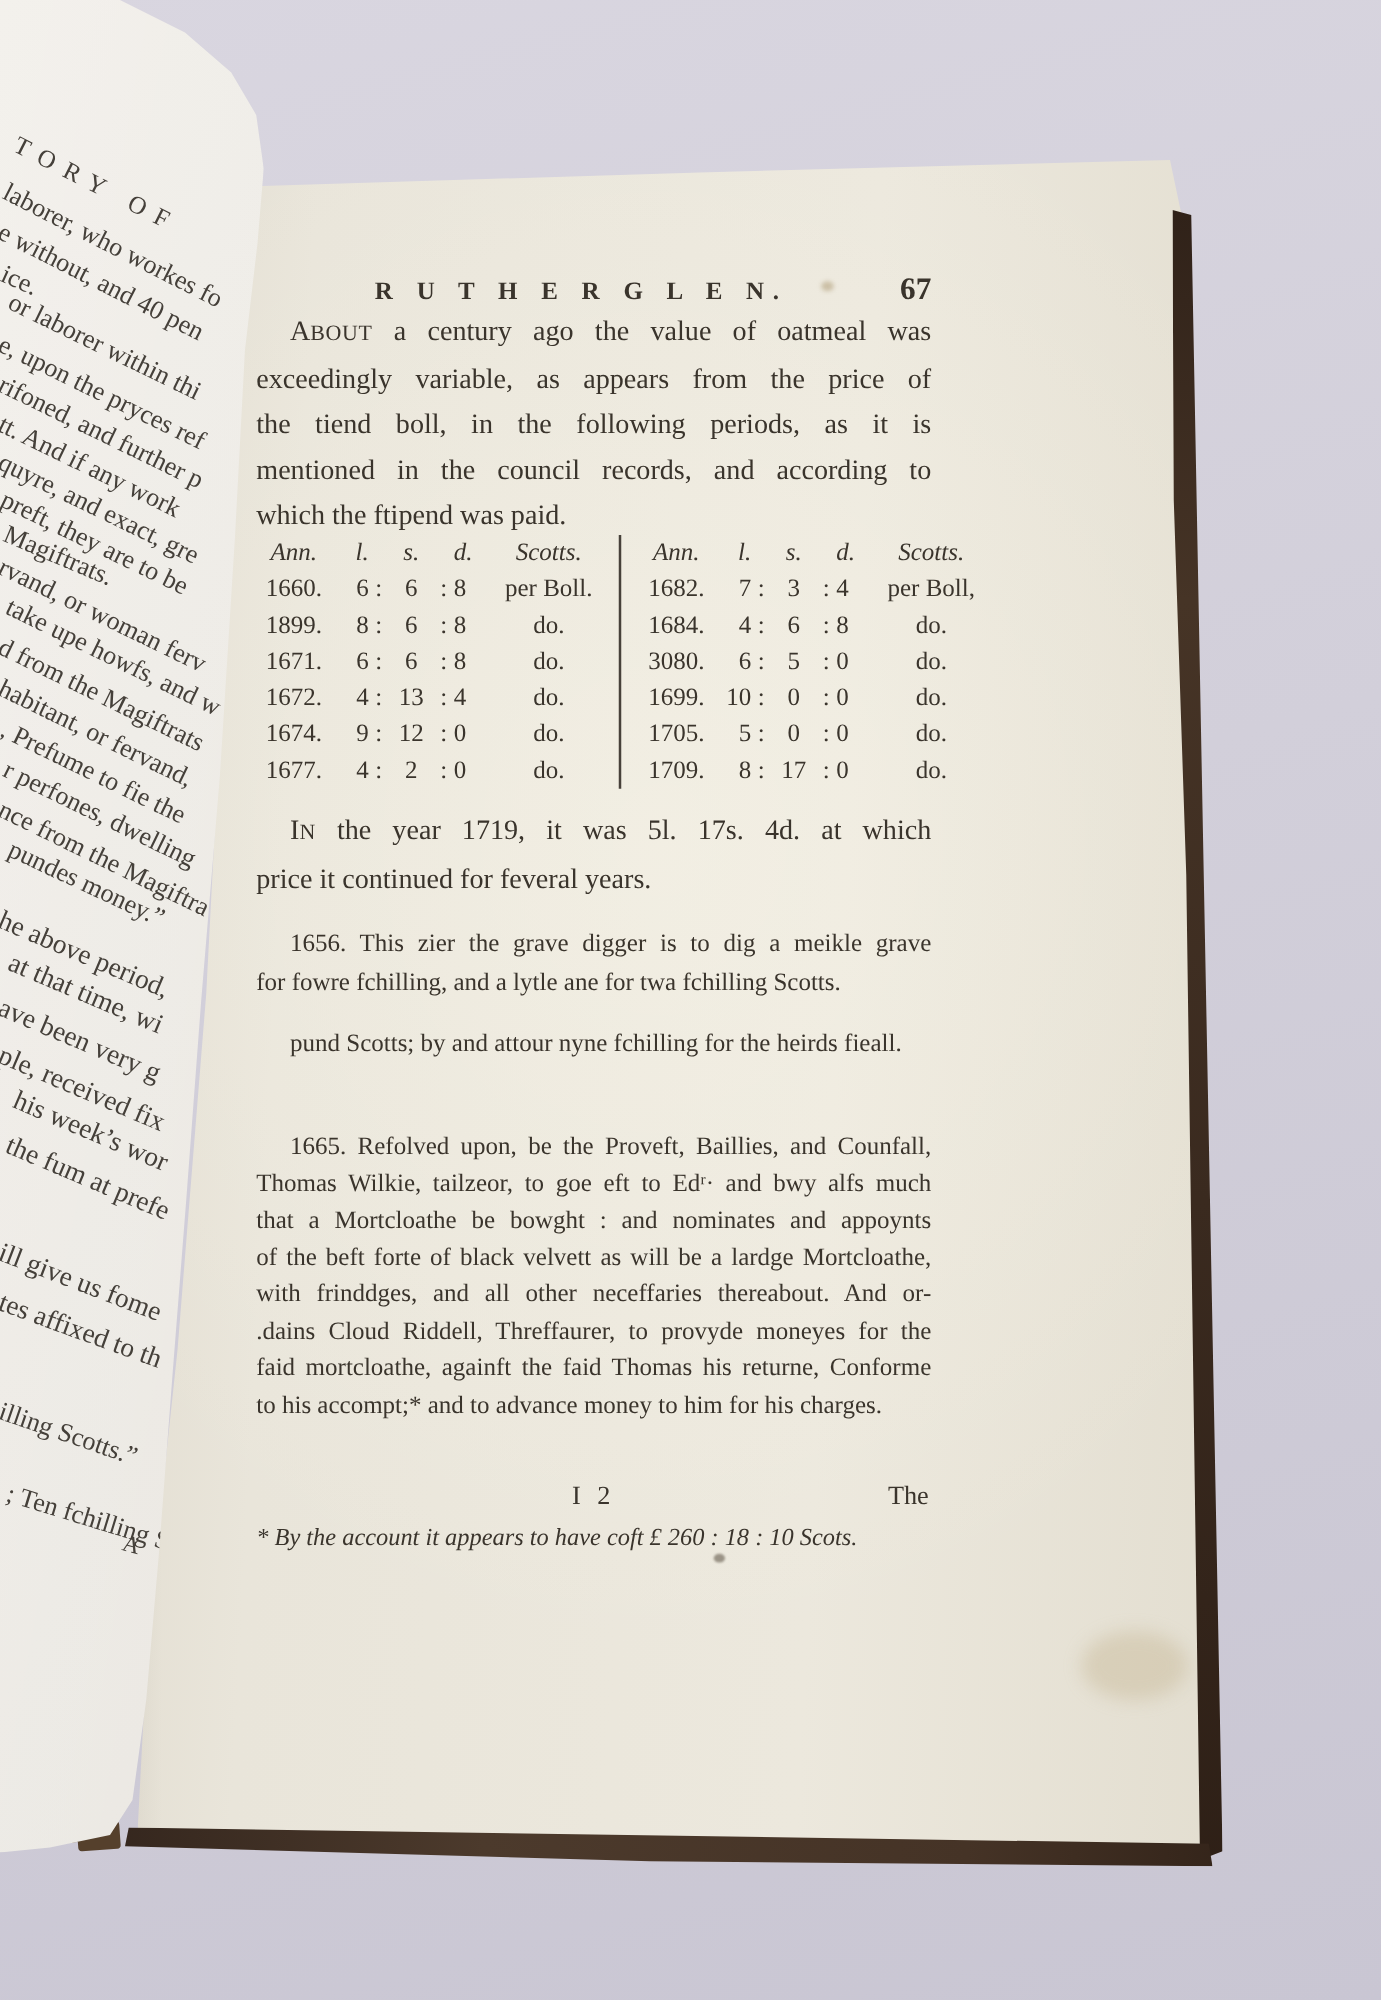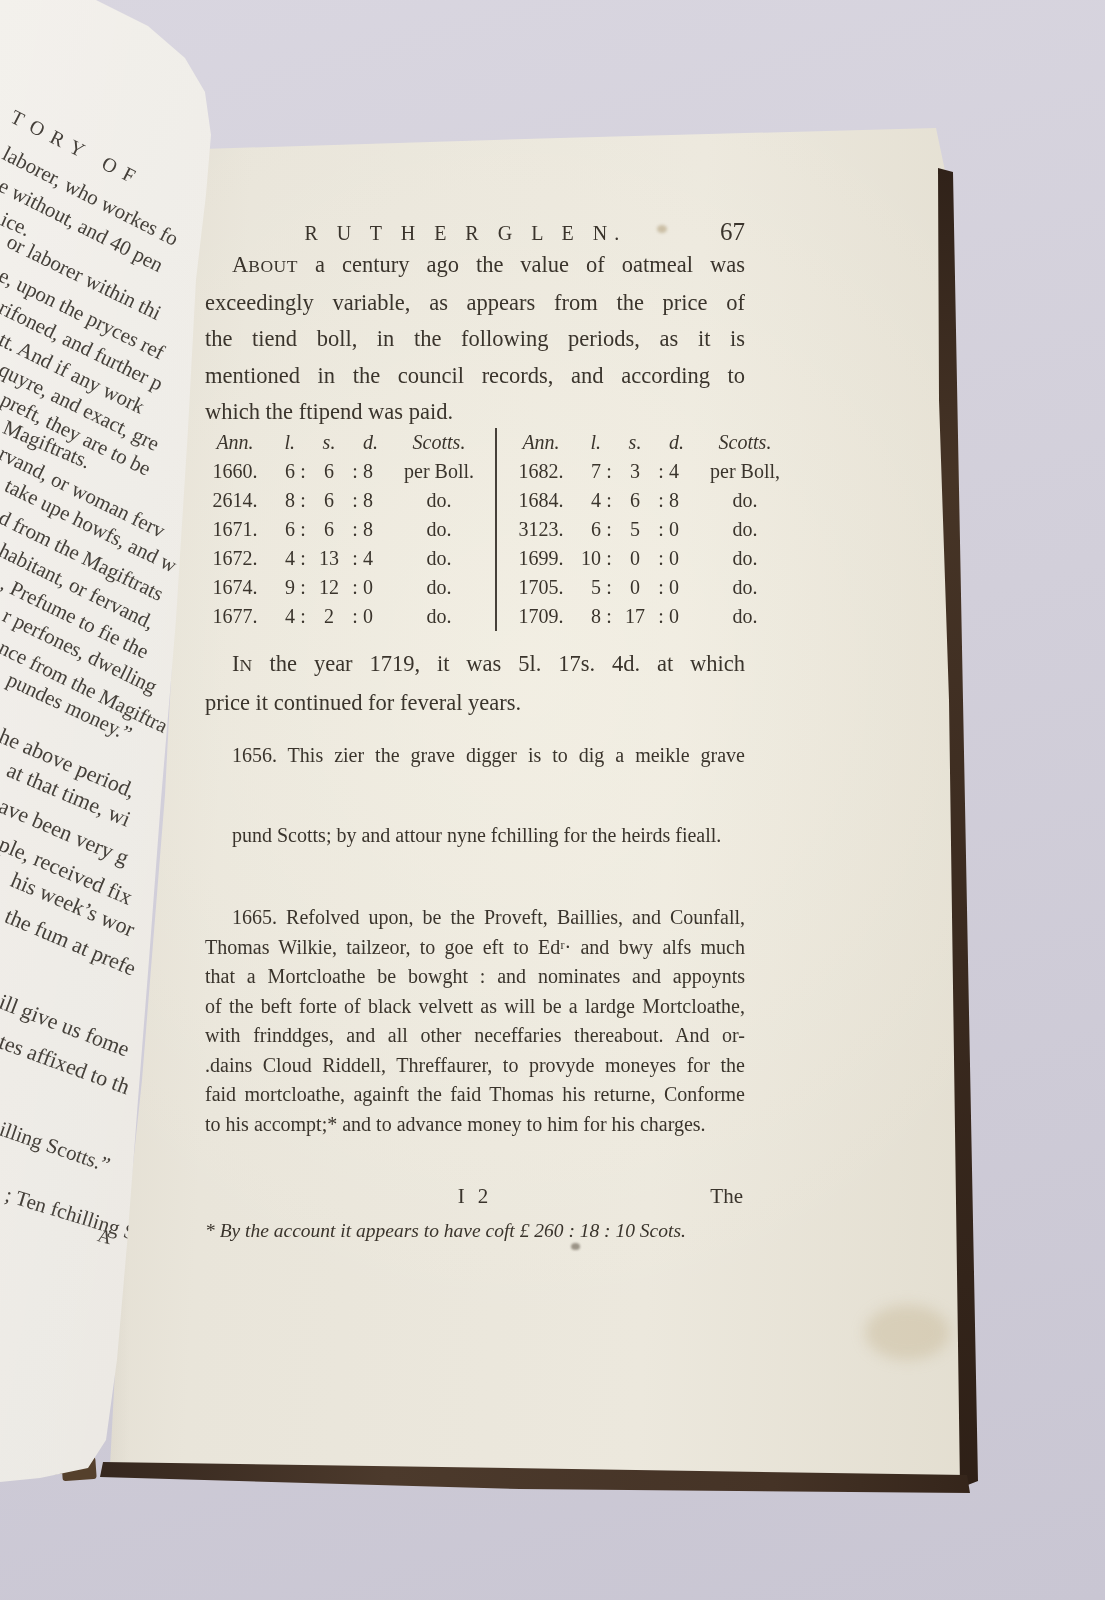--- a/index.html
+++ b/index.html
@@ -79,21 +79,21 @@
   .curl-frag:nth-of-type(24){left:12px;top:866px;transform:rotate(23deg);font-size:22px;}
   .curl-frag:nth-of-type(25){left:6px;top:902px;transform:rotate(23deg);font-size:22px;}
   .curl-frag:nth-of-type(26){left:0;top:988px;transform:rotate(21deg);font-size:22px;}
   .curl-frag:nth-of-type(27){left:0;top:1028px;transform:rotate(20deg);font-size:22px;}
   .curl-frag:nth-of-type(28){left:0;top:1116px;transform:rotate(19deg);}
   .curl-frag:nth-of-type(29){left:6px;top:1182px;transform:rotate(17deg);}
   .curl-frag:nth-of-type(30){left:98px;top:1224px;transform:rotate(15deg);font-size:19px;}
 
   
   .print{color:#3a342c;}
-  .header-row{position:absolute;left:205px;top:222px;width:540px;height:30px;}
+  .header-row{position:absolute;left:205px;top:222px;width:540px;height:30px;font-weight:bold;}
   .running-title{position:absolute;left:50%;transform:translateX(-53%);
     font-size:20px;letter-spacing:7px;white-space:nowrap;}
   .page-number{position:absolute;right:0;top:-4px;font-size:25px;}
 
   .tblock{position:absolute;left:205px;width:540px;}
   .line{text-align:justify;text-align-last:justify;}
   .line.last{text-align-last:auto;}
   .line.indent,.note .line:first-child{text-indent:27px;}
   .sc{text-transform:uppercase;font-size:.78em;letter-spacing:.5px;}
 
@@ -164,21 +164,21 @@
           <div class="trow">
             <span class="tc tc0">1660.</span>
             <span class="tc tc1">6</span>
             <span class="tc tc2">:</span>
             <span class="tc tc3">6</span>
             <span class="tc tc4">:</span>
             <span class="tc tc5">8</span>
             <span class="tc tc6">per Boll.</span>
           </div>
           <div class="trow">
-            <span class="tc tc0">2614.</span>
+            <span class="tc tc0">1899.</span>
             <span class="tc tc1">8</span>
             <span class="tc tc2">:</span>
             <span class="tc tc3">6</span>
             <span class="tc tc4">:</span>
             <span class="tc tc5">8</span>
             <span class="tc tc6">do.</span>
           </div>
           <div class="trow">
             <span class="tc tc0">1671.</span>
             <span class="tc tc1">6</span>
@@ -238,21 +238,21 @@
           <div class="trow">
             <span class="tc tc0">1684.</span>
             <span class="tc tc1">4</span>
             <span class="tc tc2">:</span>
             <span class="tc tc3">6</span>
             <span class="tc tc4">:</span>
             <span class="tc tc5">8</span>
             <span class="tc tc6">do.</span>
           </div>
           <div class="trow">
-            <span class="tc tc0">3123.</span>
+            <span class="tc tc0">3080.</span>
             <span class="tc tc1">6</span>
             <span class="tc tc2">:</span>
             <span class="tc tc3">5</span>
             <span class="tc tc4">:</span>
             <span class="tc tc5">0</span>
             <span class="tc tc6">do.</span>
           </div>
           <div class="trow">
             <span class="tc tc0">1699.</span>
             <span class="tc tc1">10</span>
@@ -283,20 +283,21 @@
         </div>
     </div>
 
     <div class="tblock para-1719">
       <div class="line indent"><span class="lead">I</span><span class="sc">n</span> <span>the year 1719, it was 5l. 17s. 4d. at which</span></div>
     <div class="line last">price it continued for feveral years.</div>
       </div>
 
     <div class="tblock note note-0">
         <div class="line">1656.   This zier the grave digger is to dig a meikle grave</div>
+        <div class="line last">for fowre fchilling, and a lytle ane for twa fchilling Scotts.</div>
       </div>
     <div class="tblock note note-1">
         <div class="line last">pund Scotts; by and attour nyne fchilling for the heirds fieall.</div>
       </div>
     <div class="tblock note note-2">
         <div class="line">1665.   Refolved upon, be the Proveft, Baillies, and Counfall,</div>
         <div class="line">Thomas Wilkie, tailzeor, to goe eft to Edʳ· and bwy alfs much</div>
         <div class="line">that a Mortcloathe be bowght :  and nominates and appoynts</div>
         <div class="line">of the beft forte of black velvett as will be a lardge Mortcloathe,</div>
         <div class="line">with frinddges, and all other neceffaries thereabout.   And or-</div>

